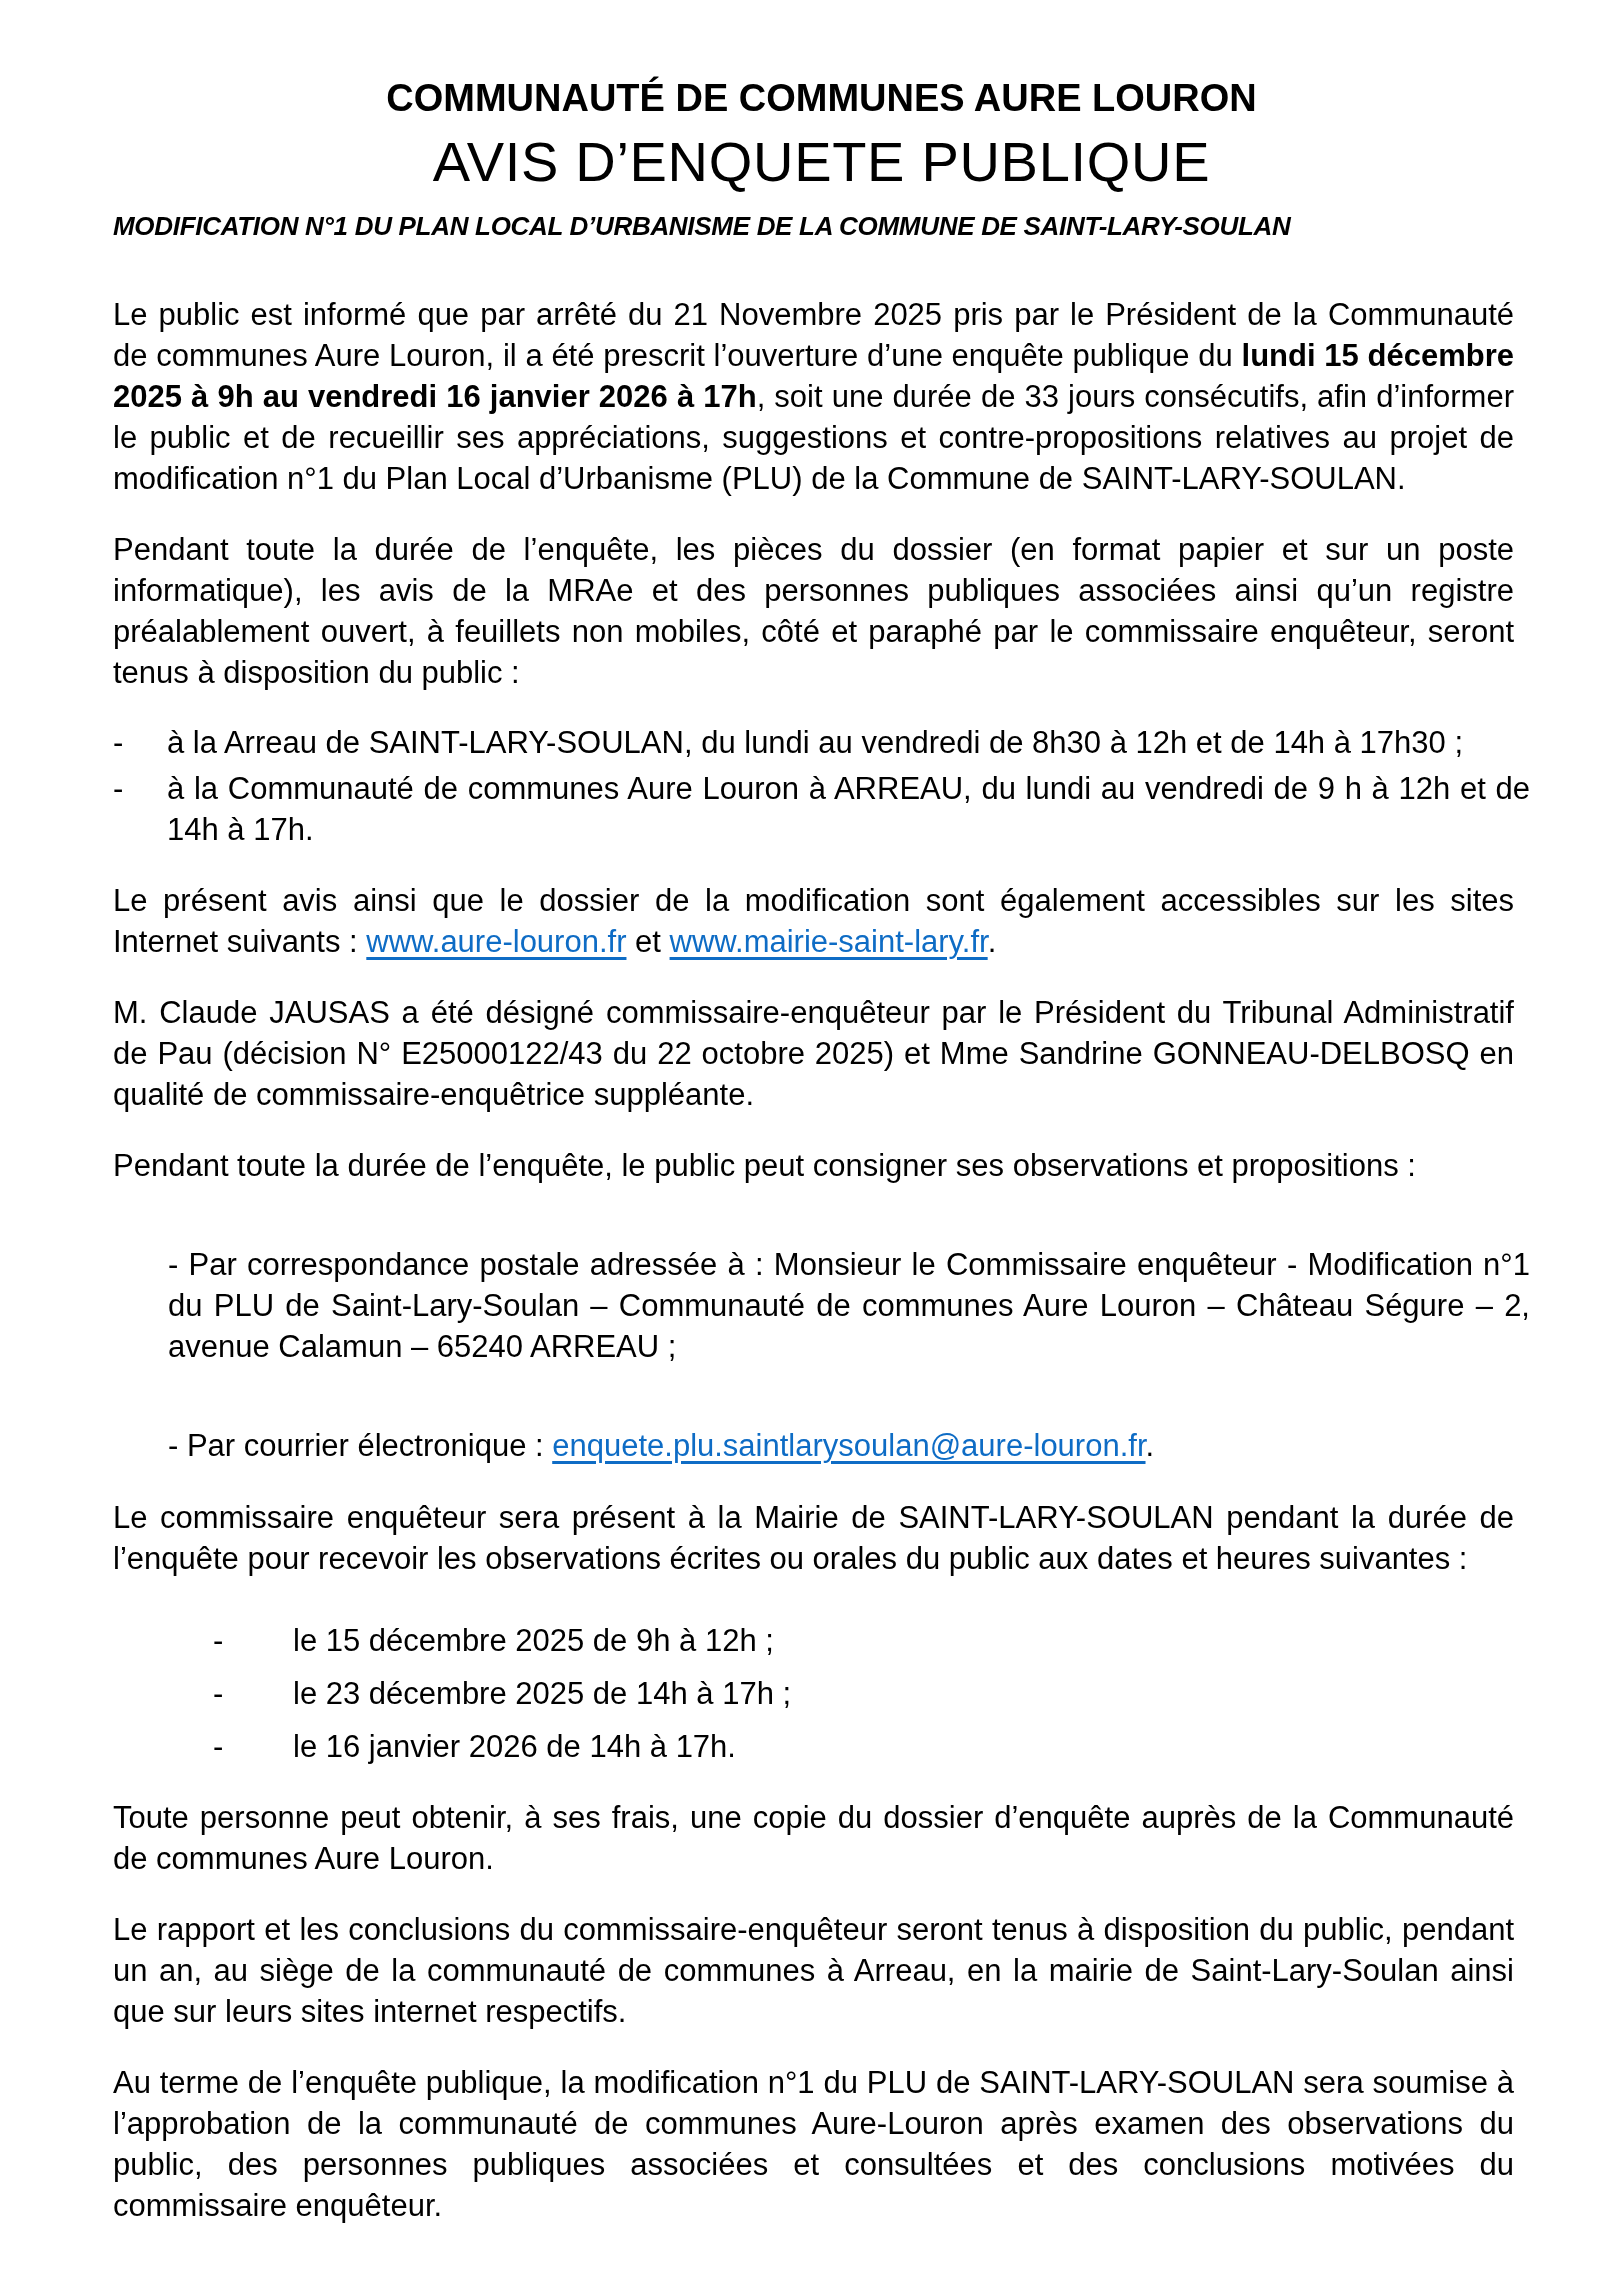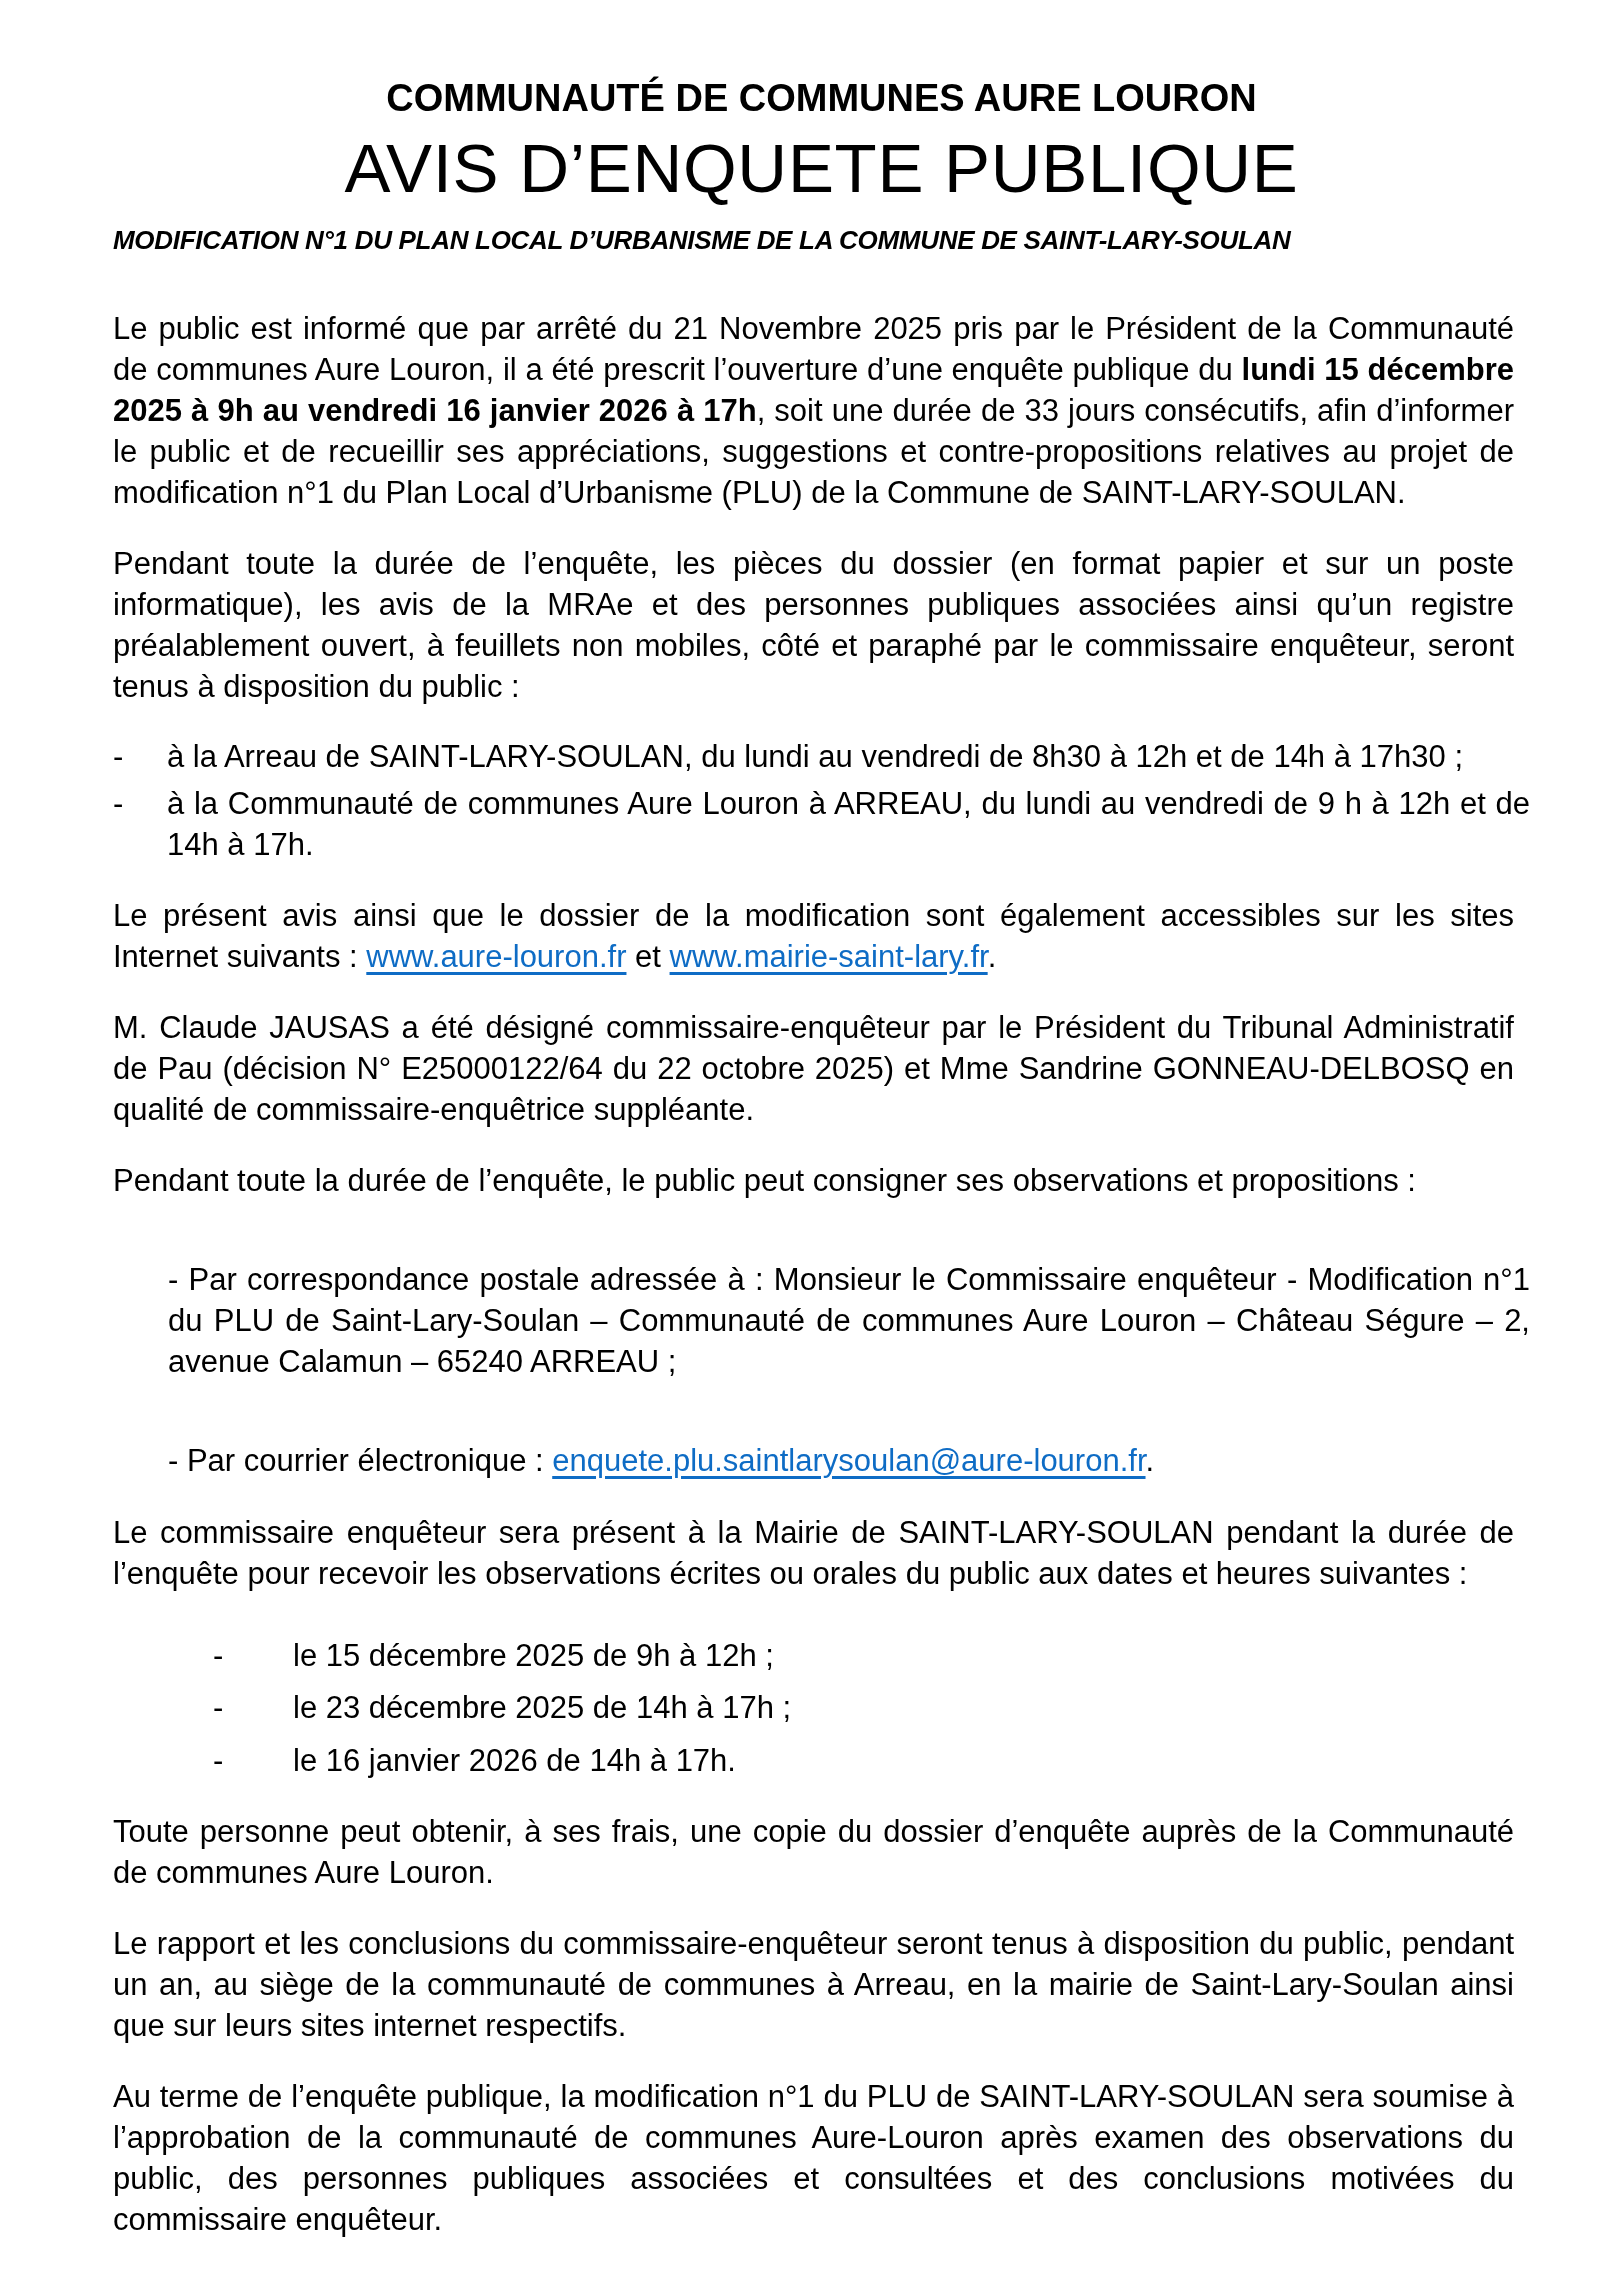--- a/index.html
+++ b/index.html
@@ -11,21 +11,21 @@
     font-family: "Liberation Sans", "DejaVu Sans", sans-serif;
     overflow: hidden;
   }
   .page { width: 1622px; height: 2295px; padding: 77px 92px 0 113px; border-radius: 14px; }
 
   .org {
     font-size: 38px; font-weight: bold; text-align: center;
     line-height: 1.15;
   }
   .big-title {
-    font-size: 69px; font-weight: normal; text-align: center;
+    font-size: 56px; font-weight: normal; text-align: center;
     line-height: 1.1; margin-top: 10.5px; letter-spacing: 0.7px;
   }
   .subtitle {
     font-size: 26px; font-weight: bold; text-align: left;
     margin-top: 18.3px; white-space: nowrap; letter-spacing: -0.3px; font-style: italic;
   }
 
   .body-text { font-size: 31px; line-height: 41px; }
   p.para { text-align: justify; margin: 30px 16px 0 0; }
   p.first-para { margin-top: 52px; }
@@ -74,21 +74,21 @@
         <span class="txt">à la Arreau de SAINT-LARY-SOULAN, du lundi au vendredi de 8h30 à 12h et de 14h à 17h30 ;</span>
       </div>
       <div class="hang">
         <span class="dash-col">-</span>
         <span class="txt">à la Communauté de communes Aure Louron à ARREAU, du lundi au vendredi de 9 h à 12h et de 14h à 17h.</span>
       </div>
     </div>
 
     <p class="para"><span>Le présent avis ainsi que le dossier de la modification sont également accessibles sur les sites Internet suivants : </span><a class="link">www.aure-louron.fr</a><span> et </span><a class="link">www.mairie-saint-lary.fr</a><span>.</span></p>
 
-    <p class="para">M. Claude JAUSAS a été désigné commissaire-enquêteur par le Président du Tribunal Administratif de Pau (décision N° E25000122/64 du 22 octobre 2025) et Mme Sandrine GONNEAU-DELBOSQ en qualité de commissaire-enquêtrice suppléante.</p>
+    <p class="para">M. Claude JAUSAS a été désigné commissaire-enquêteur par le Président du Tribunal Administratif de Pau (décision N° E25000122/43 du 22 octobre 2025) et Mme Sandrine GONNEAU-DELBOSQ en qualité de commissaire-enquêtrice suppléante.</p>
 
     <p class="para">Pendant toute la durée de l’enquête, le public peut consigner ses observations et propositions :</p>
 
 
     <div class="sub">- Par correspondance postale adressée à : Monsieur le Commissaire enquêteur - Modification n°1 du PLU de Saint-Lary-Soulan – Communauté de communes Aure Louron – Château Ségure – 2, avenue Calamun – 65240 ARREAU ;</div>
 
     <div class="sub"><span>- Par courrier électronique : </span><a class="link">enquete.plu.saintlarysoulan@aure-louron.fr</a><span>.</span><p></p></div>
 
     <p class="para gap-lg">Le commissaire enquêteur sera présent à la Mairie de SAINT-LARY-SOULAN pendant la durée de l’enquête pour recevoir les observations écrites ou orales du public aux dates et heures suivantes :</p>
 

